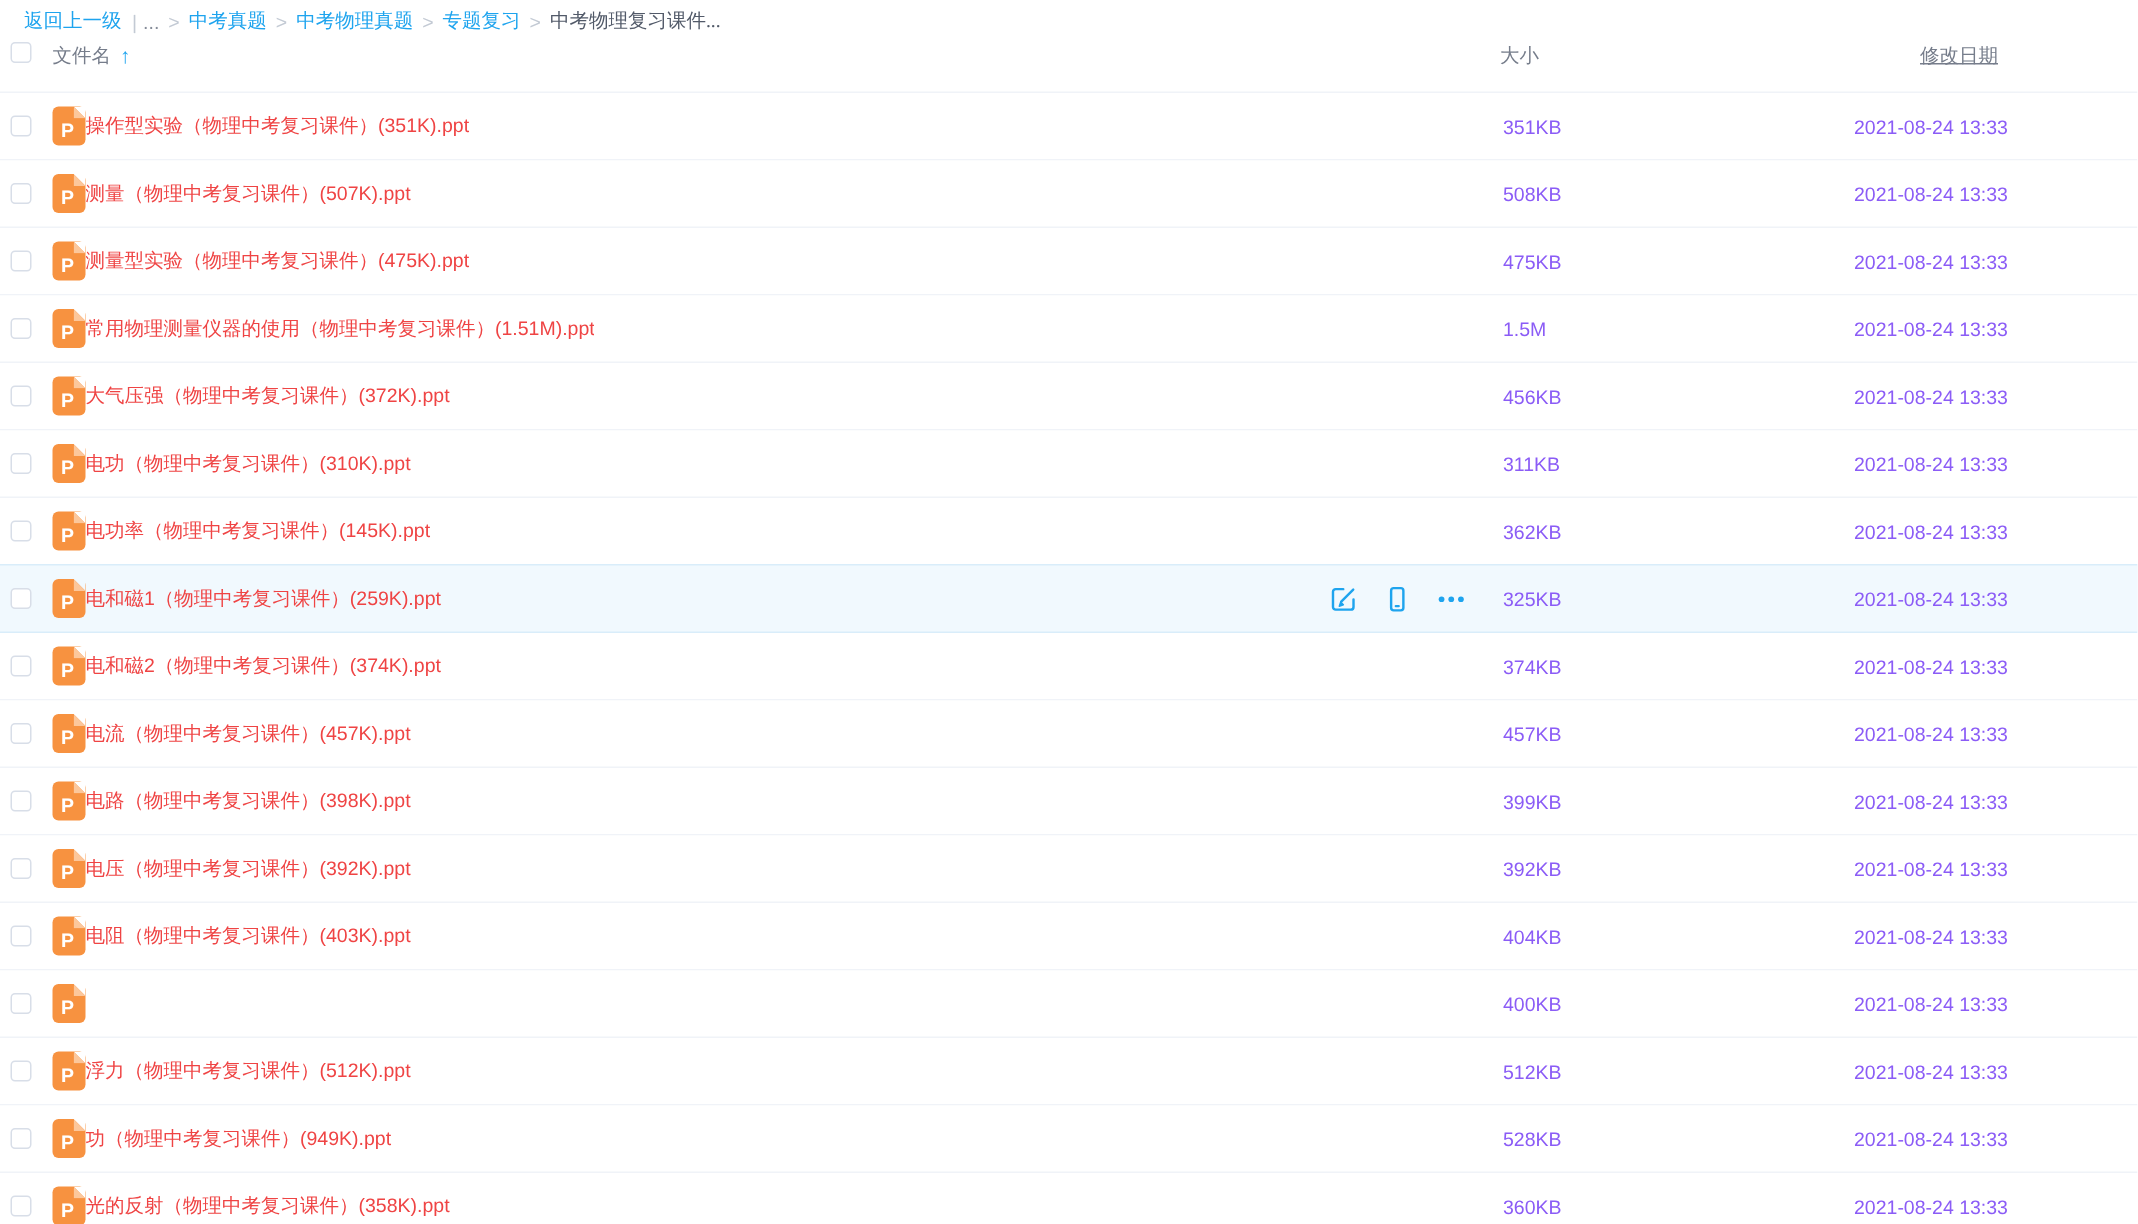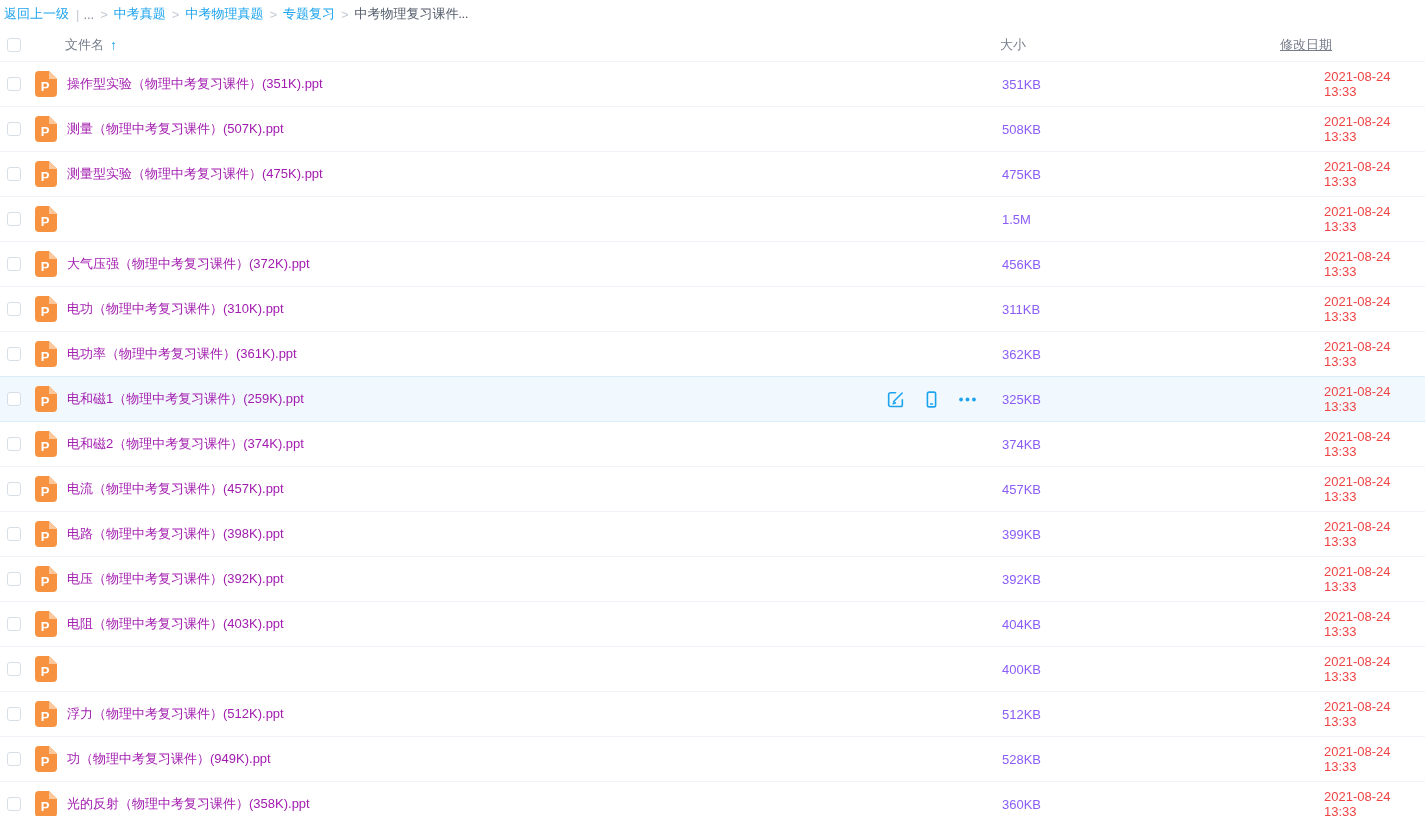--- a/index.html
+++ b/index.html
@@ -6,33 +6,33 @@
   html,body { background:#fff; }
   body {
     width:1425px; height:816px; overflow:hidden;
     font-family:"Liberation Sans","DejaVu Sans",sans-serif;
     font-size:13px; color:#424e67;
   }
   .page { position:relative; width:1425px; height:816px; }
 
   
   .breadcrumb {
-    height:28px; display:flex; align-items:center; padding-left:4px;
+    height:28px; display:flex; align-items:center; padding-left:16px;
     white-space:nowrap;
   }
   .breadcrumb a { color:#1ea4ee; text-decoration:none; cursor:pointer; }
   .breadcrumb .sep { color:#c3cad4; margin:0 6px; }
   .breadcrumb .pipe { color:#c3cad4; margin:0 4px 0 7px; }
   .breadcrumb .ellipsis { color:#858c99; }
   .breadcrumb .current { color:#525a69;font-family:Liberation Serif, serif; }
 
   
   .header-row {
-    position:relative; height:34px; display:flex; align-items:center;
-    border-bottom:1px solid #f0f3f8; color:#767d8b;gap:30px;
+    position:relative; height:34px; display:flex; align-items:flex-start;
+    border-bottom:1px solid #f0f3f8; color:#767d8b;
   }
   .checkbox {
     display:inline-block; width:14px; height:14px; background:#fff;
     border:1px solid #d8dee8; border-radius:3px; cursor:pointer; flex:none;
   }
   .header-row .checkbox { margin-left:7px; }
   .h-name { margin-left:14px; display:flex; align-items:center; cursor:pointer; }
   .h-name .arrow { color:#1ea4ee; font-weight:bold; margin-left:6px; font-size:14px; }
   .h-size { position:absolute; left:1000px; cursor:pointer; }
   .h-date { position:absolute; left:1280px; cursor:pointer;text-decoration:underline; }
@@ -59,25 +59,25 @@
     background:#fcc79b; clip-path:polygon(0 0,100% 100%,0 100%);
     border-top-left-radius:2px;
   }
   .file-icon .p {
     position:absolute; left:0; right:2px; top:4px; bottom:0;
     display:flex; align-items:center; justify-content:center;
     color:#fff; font-weight:bold; font-size:13px;
   }
 
   .fname {
-    margin-left:10px; color:#a21caf; text-decoration:none; cursor:pointer;
+    margin-left:0; color:#ef4444; text-decoration:none; cursor:pointer;
     white-space:nowrap; overflow:hidden; max-width:720px;
   }
   .fsize { position:absolute; left:1002px; color:#8b5cf6; }
-  .fdate { position:absolute; left:1324px; color:#ef4444; }
+  .fdate { position:absolute; left:1236px; color:#8b5cf6; }
 
   .actions { position:absolute; left:886px; display:flex; align-items:center; gap:17px; }
   .action-btn { width:19px; height:19px; cursor:pointer; display:inline-flex; }
   .action-btn svg { width:100%; height:100%; }
 </style>
 </head>
 <body>
 
 <div class="page">
 
@@ -142,20 +142,21 @@
     <span class="fsize">475KB</span>
     <span class="fdate">2021-08-24 13:33</span>
   </div>
       <div class="row">
     <span class="checkbox"></span>
     <span class="file-icon">
       <span class="fold-cut"></span>
       <span class="fold"></span>
       <span class="p">P</span>
     </span>
+    <a class="fname">常用物理测量仪器的使用（物理中考复习课件）(1.51M).ppt</a>
 
     <span class="fsize">1.5M</span>
     <span class="fdate">2021-08-24 13:33</span>
   </div>
       <div class="row">
     <span class="checkbox"></span>
     <span class="file-icon">
       <span class="fold-cut"></span>
       <span class="fold"></span>
       <span class="p">P</span>
@@ -177,21 +178,21 @@
     <span class="fsize">311KB</span>
     <span class="fdate">2021-08-24 13:33</span>
   </div>
       <div class="row">
     <span class="checkbox"></span>
     <span class="file-icon">
       <span class="fold-cut"></span>
       <span class="fold"></span>
       <span class="p">P</span>
     </span>
-    <a class="fname">电功率（物理中考复习课件）(361K).ppt</a>
+    <a class="fname">电功率（物理中考复习课件）(145K).ppt</a>
 
     <span class="fsize">362KB</span>
     <span class="fdate">2021-08-24 13:33</span>
   </div>
       <div class="row hovered">
     <span class="checkbox"></span>
     <span class="file-icon">
       <span class="fold-cut"></span>
       <span class="fold"></span>
       <span class="p">P</span>

